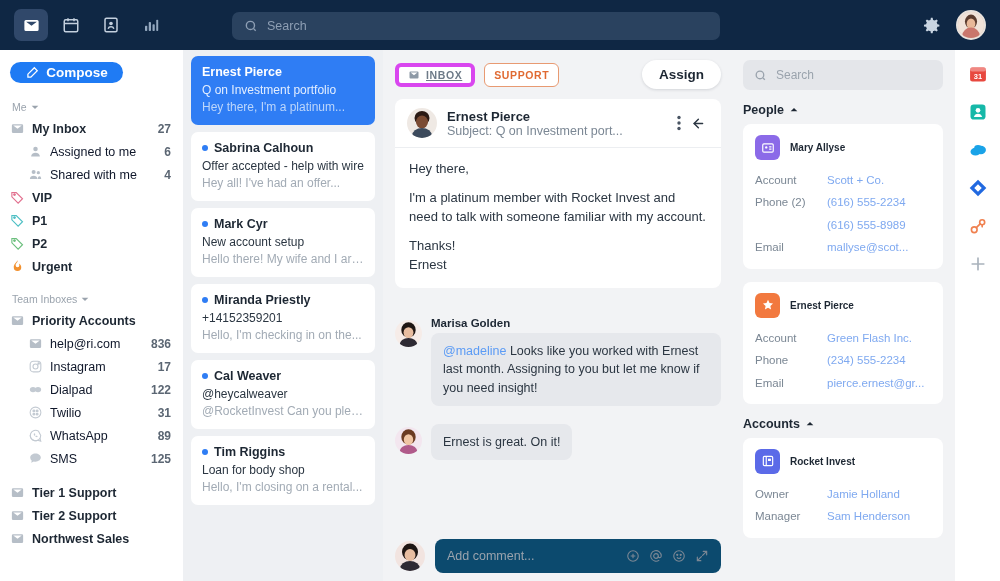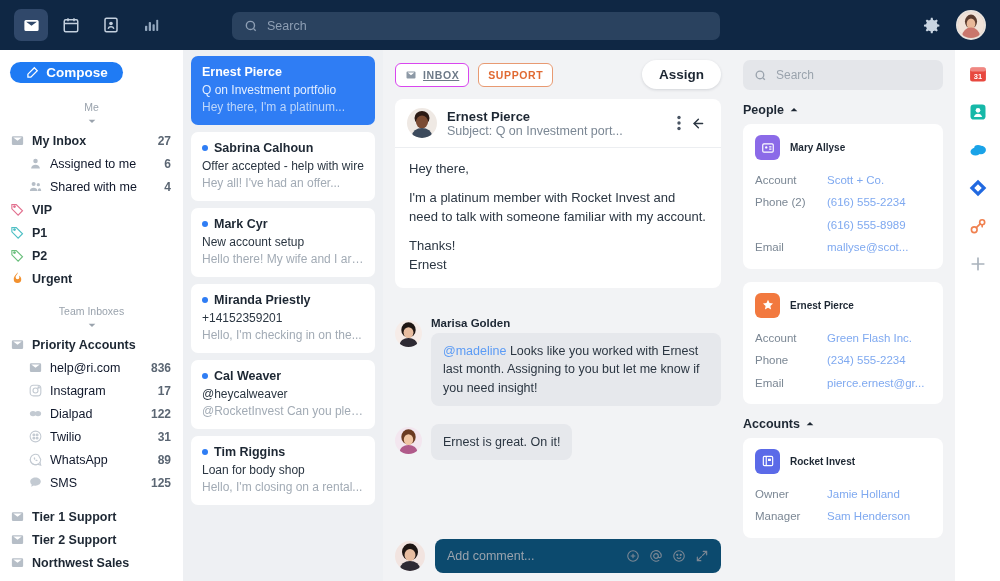--- a/index.html
+++ b/index.html
@@ -47,21 +47,21 @@
     overflow: hidden; flex: 0 0 183px;
   }
   .compose {
     margin: 0 14px 14px 10px; height: 21px; background: #1f7bf4; color: #fff;
     border: none; border-radius: 17px; font-size: 13.5px; font-weight: bold;
     display: flex; align-items: center; justify-content: center; gap: 7px;
     cursor: pointer; font-family: inherit; width: 113px;
   }
   .sec-head {
     font-size: 10.5px; color: #9aa3ad; padding: 4px 12px 4px 12px;
-    display: flex; align-items: center; gap: 4px; cursor: pointer; flex-direction: column;
+    display: flex; align-items: center; gap: 4px; cursor: pointer;
   }
   .nav-row {
     display: flex; align-items: center; height: 23px; padding: 0 12px 0 10px;
     gap: 7px; cursor: pointer; font-size: 12.5px; color: #1d2733;
   }
   .nav-row .lbl { flex: 1; white-space: nowrap; overflow: hidden; }
   .nav-row .cnt { font-size: 12px; color: #5b6673; font-weight: bold; }
   .nav-row.bold .lbl { font-weight: bold; }
   .nav-row.sub { padding-left: 28px; }
   .nav-row.sub .lbl { color: #0f172a; }
@@ -94,21 +94,21 @@
   .msgpane {
     flex: 1; background: #f2f3f5; padding: 10px 12px 0 12px;
     display: flex; flex-direction: column; position: relative; min-width: 0;
   }
   .tagrow { display: flex; align-items: center; gap: 9px; margin-bottom: 10px; }
   .tag {
     height: 24px; border-radius: 6px; padding: 0 9px; display: flex;
     align-items: center; gap: 6px; font-size: 10.5px; font-weight: bold;
     letter-spacing: .6px; cursor: pointer; background: #fff;
   }
-  .tag.inbox { border: 1px solid #d946ef; color: #6d7a88; text-decoration: underline; }
+  .tag.inbox { border: 4px solid #d946ef; color: #6d7a88; text-decoration: underline; }
   .tag.support { border: 1px solid #e89a72; color: #e06a32; }
   .assign {
     margin-left: auto; background: #fff; border: none; border-radius: 15px;
     height: 29px; padding: 0 17px; font-size: 13.5px; font-weight: bold;
     color: #1d2733; cursor: pointer; font-family: inherit;
     box-shadow: 0 1px 3px rgba(20,30,50,.14);
   }
   .msgcard { background: #fff; border-radius: 8px; overflow: hidden; }
   .msghead {
     display: flex; align-items: center; gap: 10px; padding: 9px 12px;

